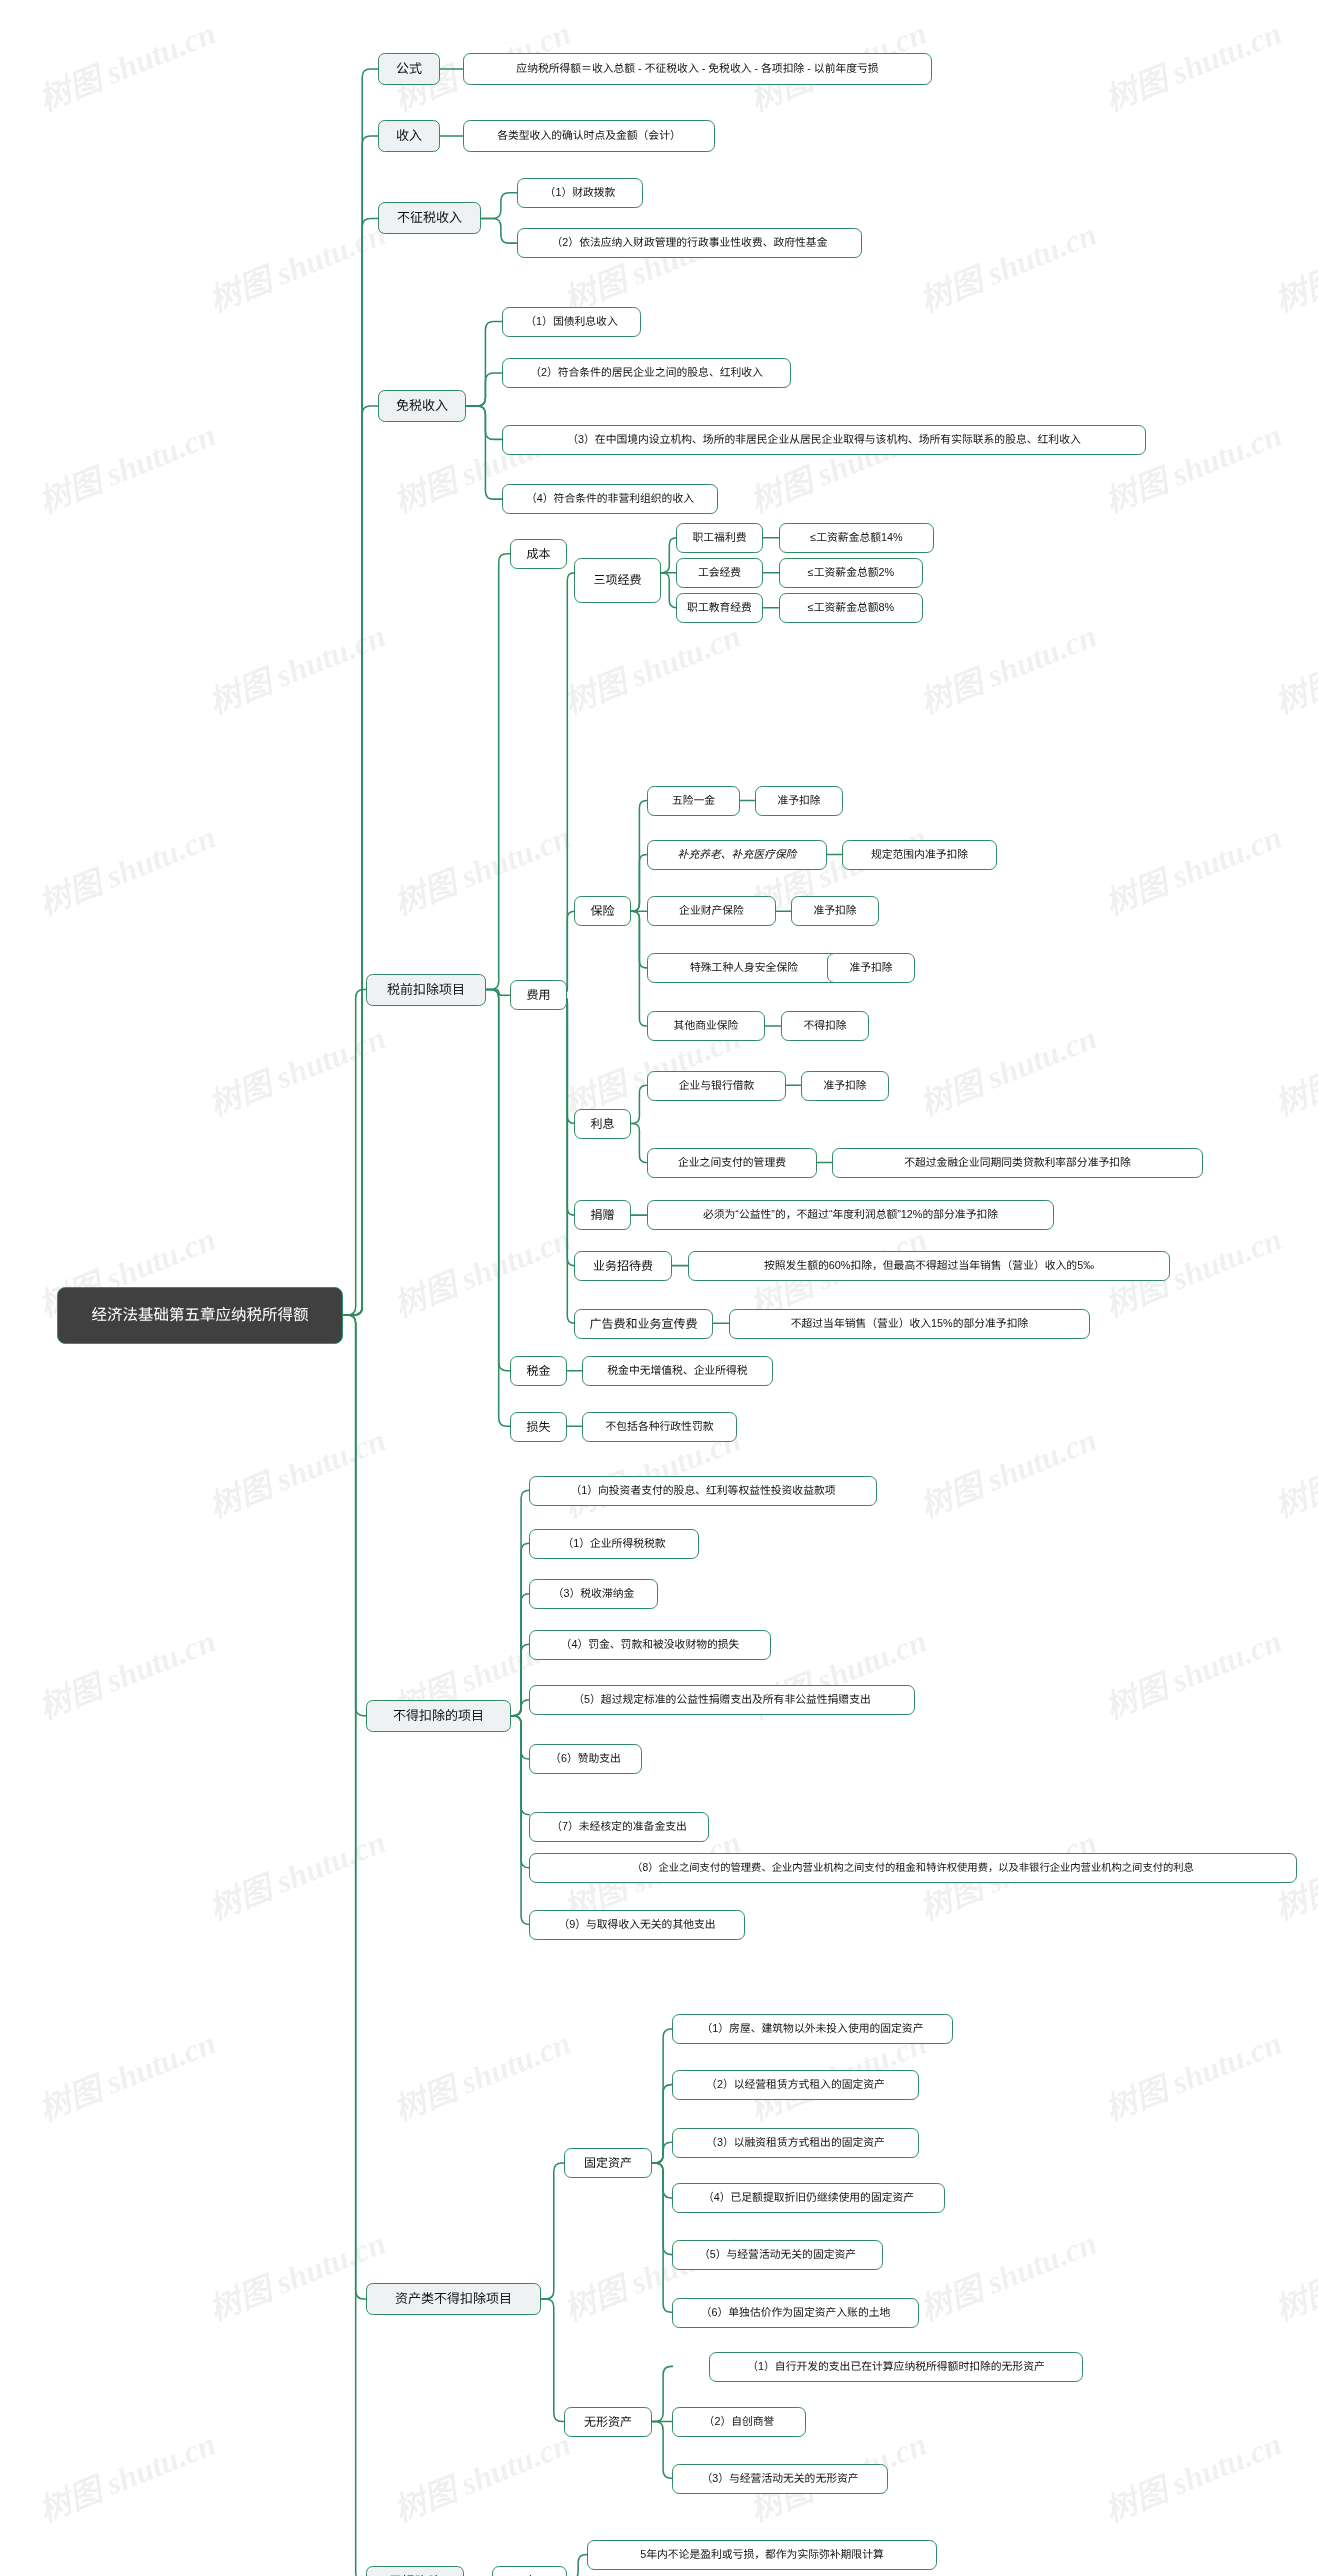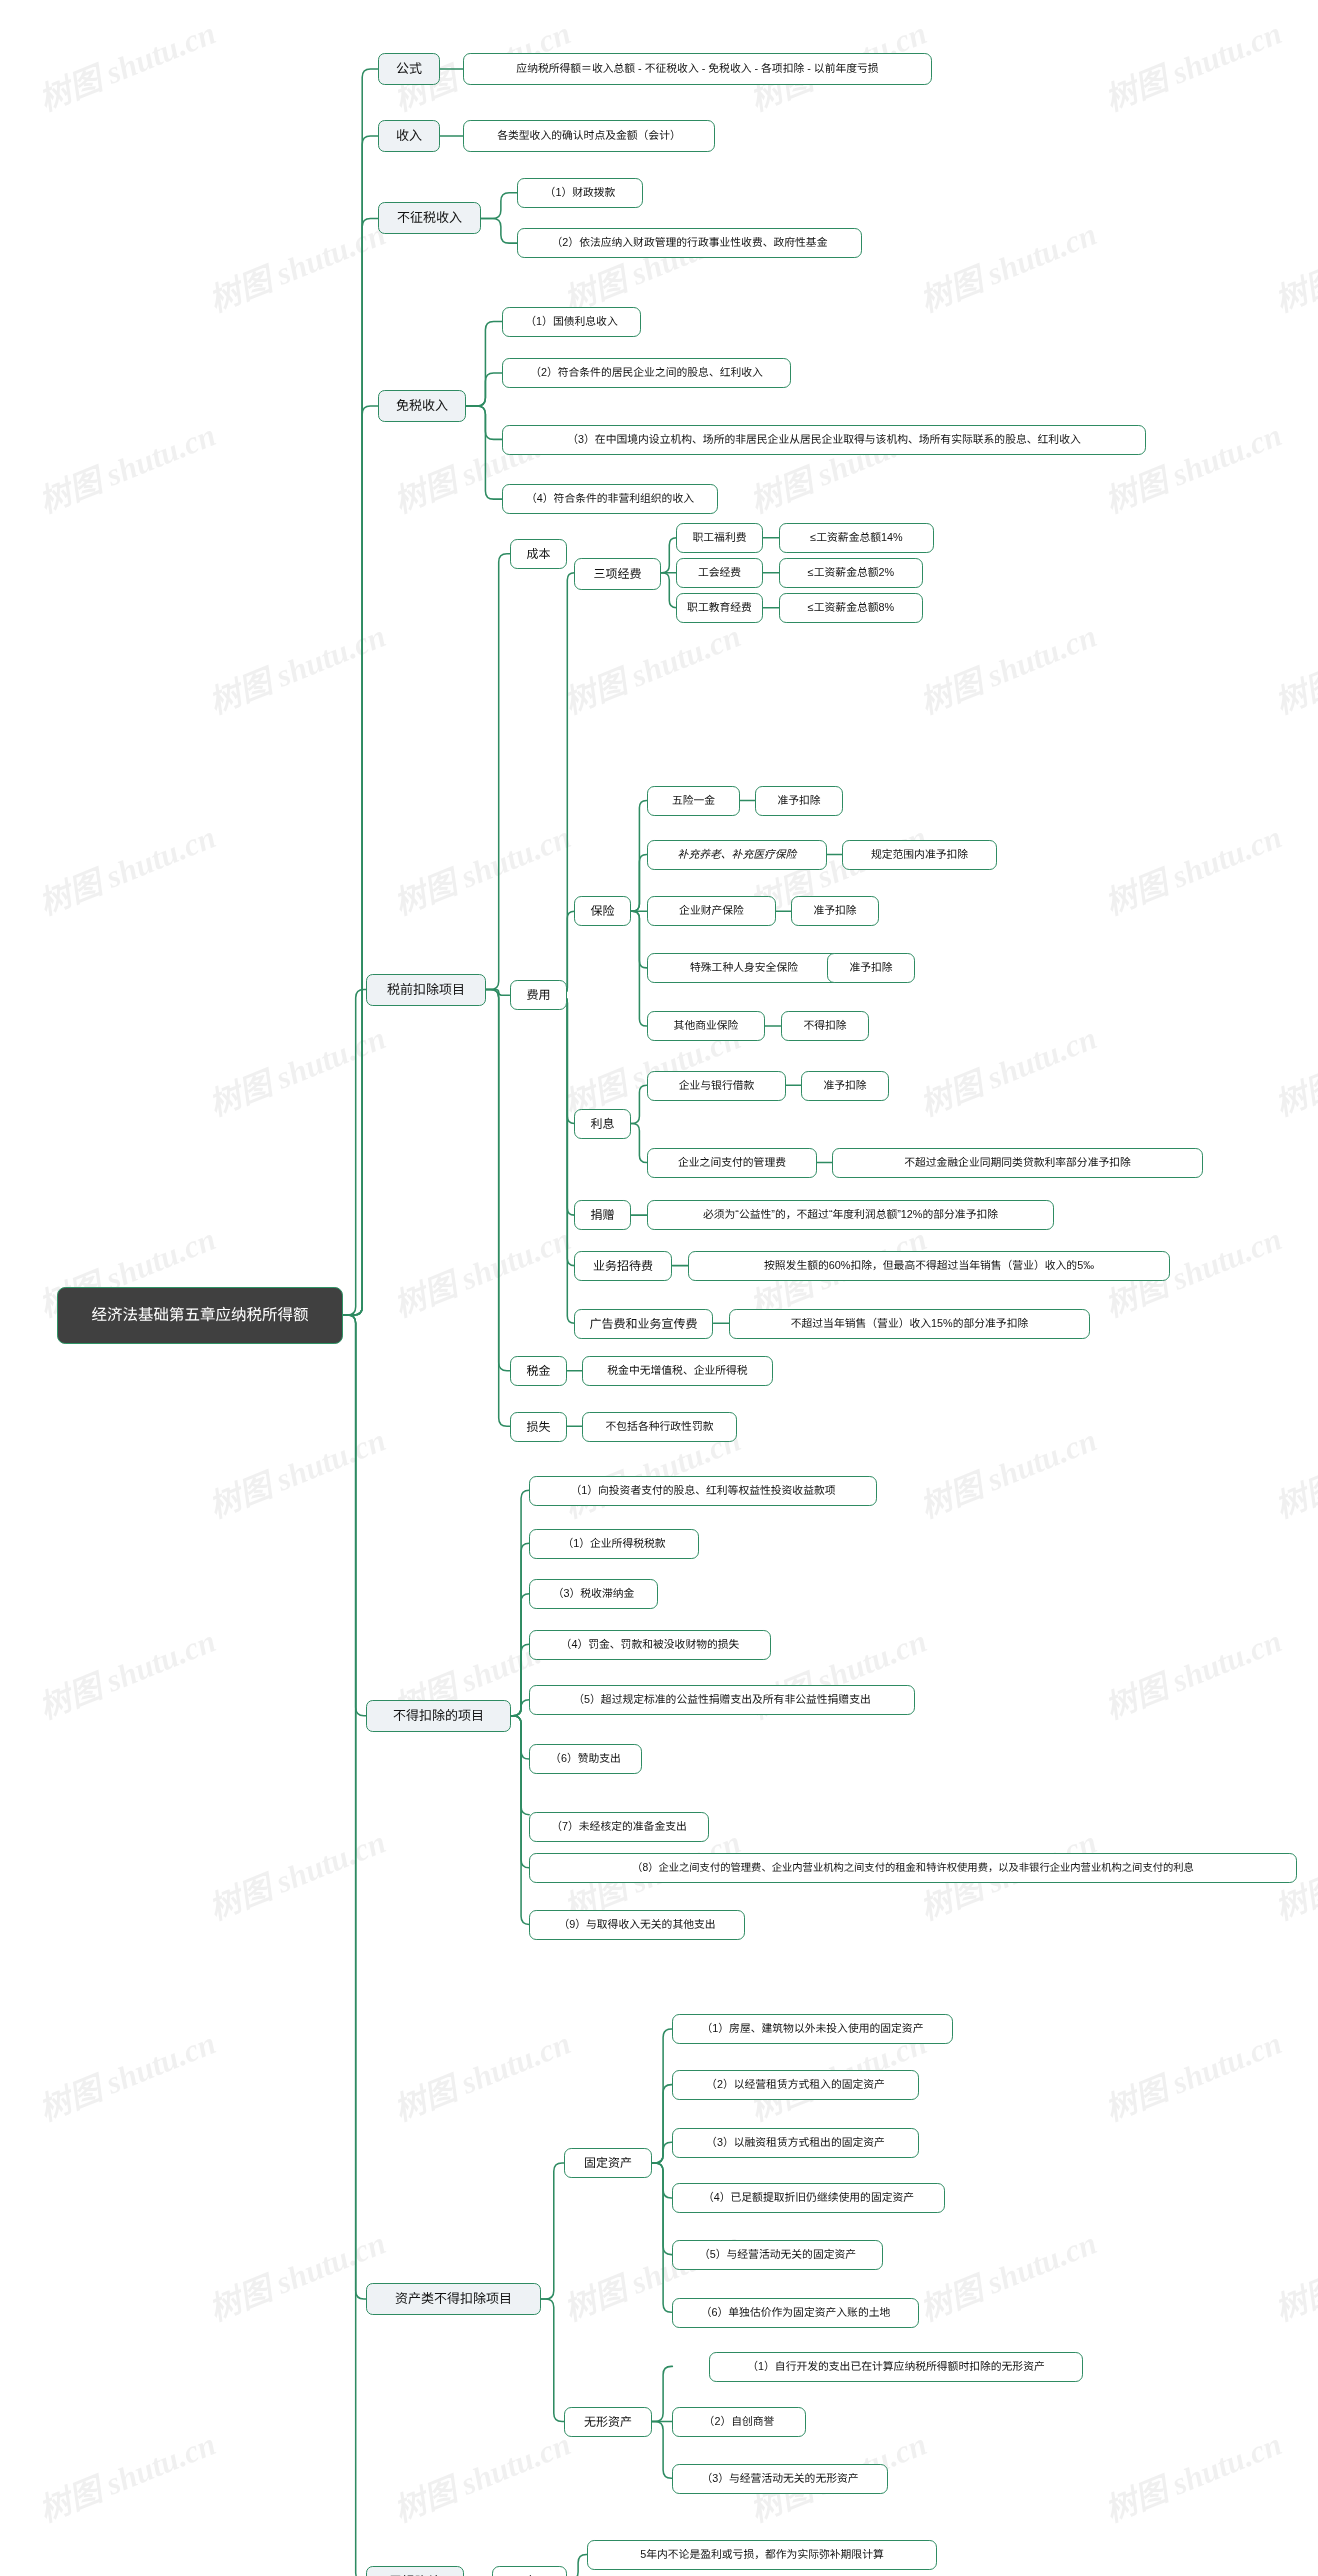--- a/index.html
+++ b/index.html
@@ -224,21 +224,21 @@
   <div class="node leaf" style="left: 502px; top: 484px; width: 216px; height: 30px;">（4）符合条件的非营利组织的收入</div>
 
   <div class="node lvl1" style="left: 366px; top: 974px; width: 120px; height: 32px;">税前扣除项目</div>
   <div class="node lvl2" style="left: 510px; top: 539px; width: 57px; height: 30px;">成本</div>
   <div class="node lvl2" style="left: 510px; top: 980px; width: 57px; height: 30px;">费用</div>
   <div class="node lvl2" style="left: 510px; top: 1356px; width: 57px; height: 30px;">税金</div>
   <div class="node leaf" style="left: 582px; top: 1356px; width: 191px; height: 30px;">税金中无增值税、企业所得税</div>
   <div class="node lvl2" style="left: 510px; top: 1412px; width: 57px; height: 30px;">损失</div>
   <div class="node leaf" style="left: 582px; top: 1412px; width: 155px; height: 30px;">不包括各种行政性罚款</div>
 
-  <div class="node lvl2" style="left: 574px; top: 558px; width: 87px; height: 32px;">三项经费</div>
+  <div class="node lvl2" style="left: 574px; top: 558px; width: 87px; height: 45px;">三项经费</div>
   <div class="node leaf" style="left: 676px; top: 523px; width: 87px; height: 30px;">职工福利费</div>
   <div class="node leaf" style="left: 779px; top: 523px; width: 155px; height: 30px;">≤工资薪金总额14%</div>
   <div class="node leaf" style="left: 676px; top: 558px; width: 87px; height: 30px;">工会经费</div>
   <div class="node leaf" style="left: 779px; top: 558px; width: 144px; height: 30px;">≤工资薪金总额2%</div>
   <div class="node leaf" style="left: 676px; top: 593px; width: 87px; height: 30px;">职工教育经费</div>
   <div class="node leaf" style="left: 779px; top: 593px; width: 144px; height: 30px;">≤工资薪金总额8%</div>
 
   <div class="node lvl2" style="left: 574px; top: 896px; width: 57px; height: 30px;">保险</div>
   <div class="node leaf" style="left: 647px; top: 786px; width: 93px; height: 30px;">五险一金</div>
   <div class="node leaf" style="left: 755px; top: 786px; width: 88px; height: 30px;">准予扣除</div>

